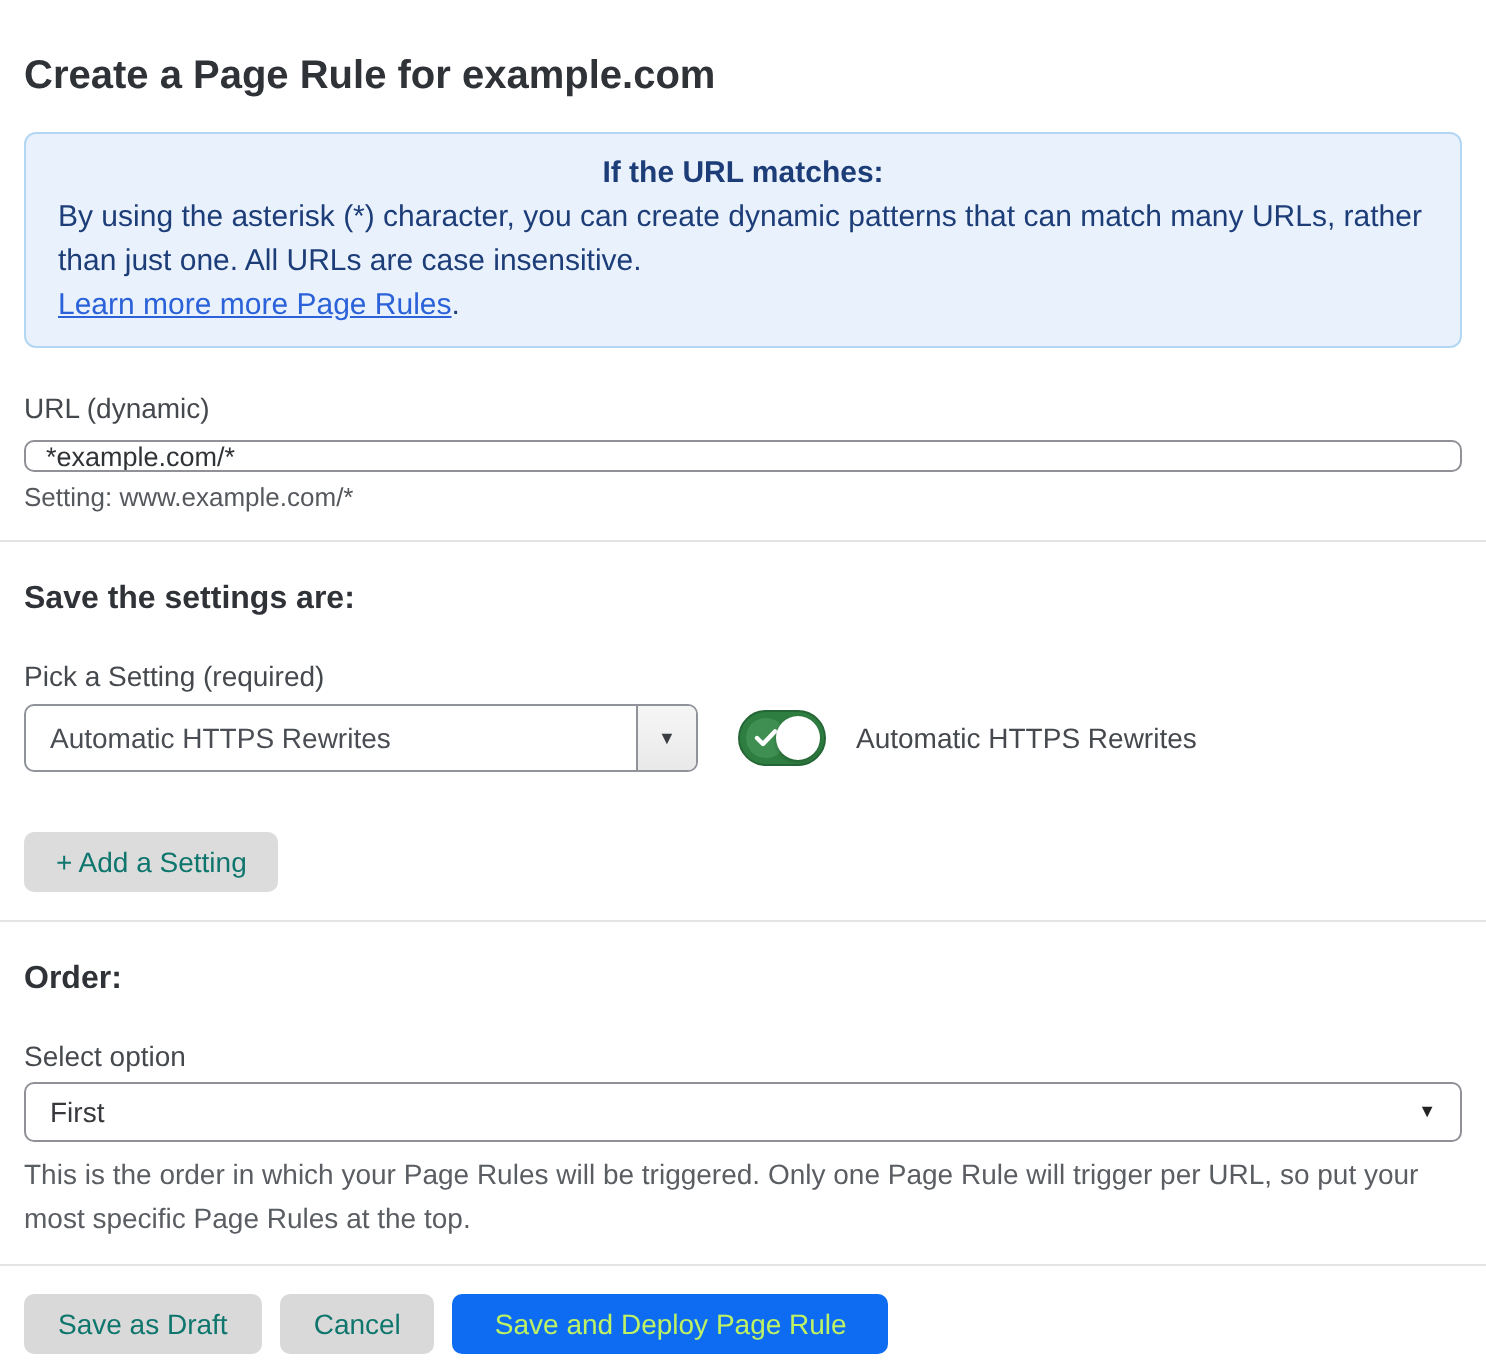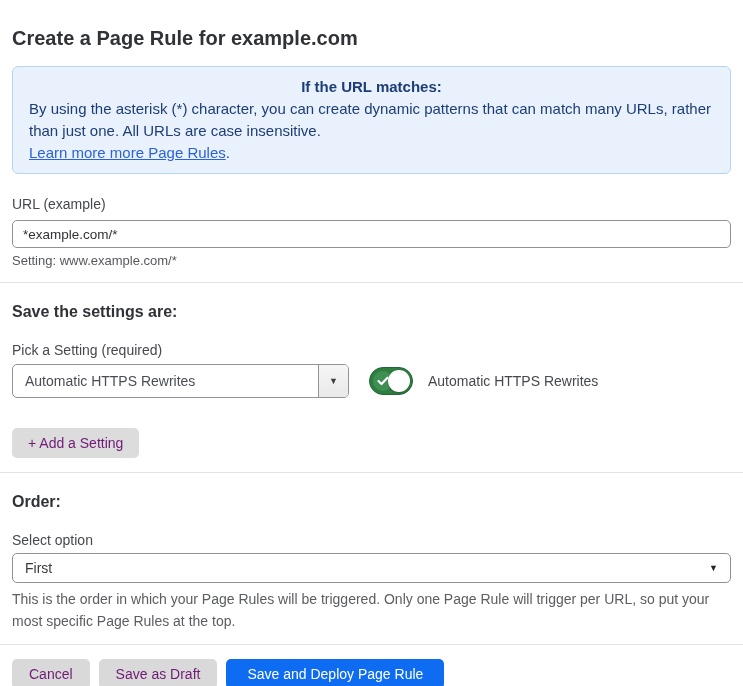--- a/index.html
+++ b/index.html
@@ -33,21 +33,21 @@
   }
   .info-box .info-link-suffix { color: #1d3d78; }
 
   .field-label {
     margin-top: 22px;
     font-size: 14px; line-height: 17px; color: #45494e;
   }
   .url-input {
     display: block;
     margin-top: 7px;
-    width: 719px; height: 28px;
+    width: 719px; height: 16px;
     border: 1px solid #8f9196;
     border-radius: 5px;
     padding: 0 10px;
     font-family: "Liberation Sans", sans-serif;
     font-size: 13.5px; color: #303336;
     outline: none;
     background: #fff;
   }
   .helper-text {
     margin-top: 5px;
@@ -106,21 +106,21 @@
     width: 22px; height: 22px; border-radius: 50%;
     background: #ffffff;
     box-shadow: 0 1px 2px rgba(0,0,0,0.25);
   }
   .toggle-label { margin-left: 15px; font-size: 14px; color: #45494e; }
 
   .btn {
     display: inline-flex; align-items: center; justify-content: center;
     height: 30px; border: none; border-radius: 5px;
     font-family: "Liberation Sans", sans-serif;
-    font-size: 14px; color: #701a75;
+    font-size: 14px; color: #0f766e;
     background: #dadada; cursor: pointer;
   }
   .add-setting-btn { margin-top: 30px; padding: 0 16px; background: #dcdcdc; }
 
   .order-select {
     position: relative; margin-top: 4px;
     width: 719px; height: 30px;
     border: 1px solid #8f9196; border-radius: 5px;
     background: #fff; cursor: pointer;
     display: flex; align-items: center;
@@ -133,36 +133,36 @@
   }
   .order-helper {
     margin-top: 5px;
     font-size: 14px; line-height: 22px; color: #5a5d62;
     max-width: 719px;
   }
 
   .footer-divider { margin-top: 12px; }
   .footer-actions { margin-top: 14px; display: flex; align-items: center; gap: 9px; }
   .cancel-btn, .save-draft-btn { padding: 0 17px; background: #d9d9d9; }
-  .save-deploy-btn { padding: 0 21px; background: #0d6cf2; color: #ffffff; }
+  .save-deploy-btn { padding: 0 21px; background: #0d6cf2; color: #bef264; }
 </style>
 </head>
 <body>
 
 <div class="container">
 
   <h1 class="page-title">Create a Page Rule for example.com</h1>
 
   <div class="info-box">
     <div class="info-heading">If the URL matches:</div>
     <div class="info-body">By using the asterisk (*) character, you can create dynamic patterns that can match many URLs, rather than just one. All URLs are case insensitive.</div>
     <div><a class="info-link">Learn more more Page Rules</a><span class="info-link-suffix">.</span></div>
   </div>
 
-  <div class="field-label">URL (example)</div>
+  <div class="field-label">URL (dynamic)</div>
   <input type="text" class="url-input" value="*example.com/*" style="">
   <div class="helper-text">Setting: www.example.com/*</div>
 
   <hr class="divider">
 
   <h2 class="section-heading">Save the settings are:</h2>
 
   <div class="sub-label">Pick a Setting (required)</div>
 
   <div class="setting-row">
@@ -194,18 +194,18 @@
   <div class="order-select">
     <span>First</span>
     <span class="caret">▼</span>
   </div>
 
   <div class="order-helper">This is the order in which your Page Rules will be triggered. Only one Page Rule will trigger per URL, so put your most specific Page Rules at the top.</div>
 
   <hr class="divider footer-divider">
 
   <div class="footer-actions">
+    <button class="btn save-draft-btn">Save as Draft</button>
     <button class="btn cancel-btn">Cancel</button>
-    <button class="btn save-draft-btn">Save as Draft</button>
     <button class="btn save-deploy-btn">Save and Deploy Page Rule</button>
   </div>
 
 </div>
 
 </body></html>

